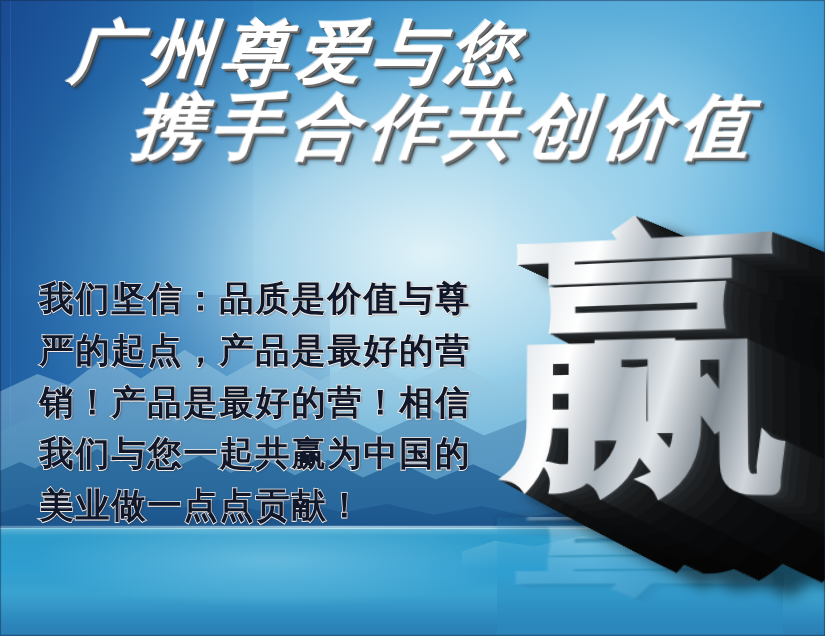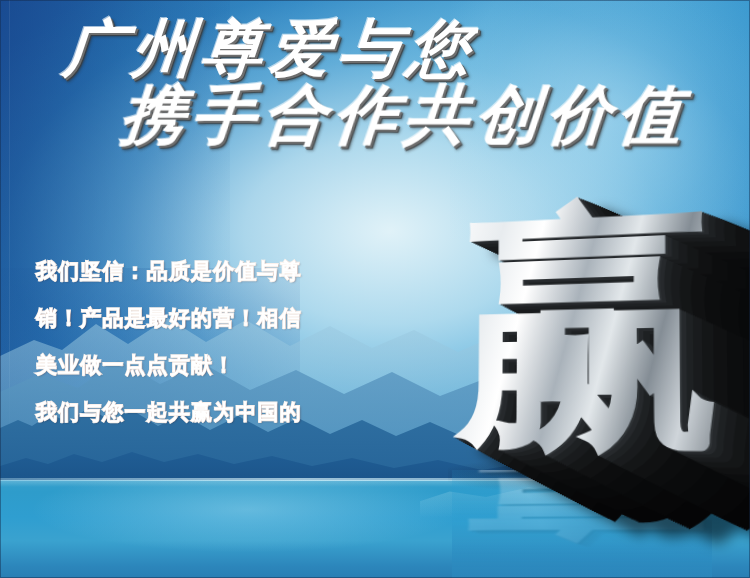--- a/index.html
+++ b/index.html
@@ -150,24 +150,24 @@
     position: absolute;
     left: 36px;
     top: 248px;
     width: 442px;
     pointer-events: none;
   }
   .body-line {
     display: block;
     font-family: "Liberation Serif", "DejaVu Serif", serif;
     font-weight: 700;
-    font-size: 21px;
+    font-size: 31px;
     line-height: 47px;
     letter-spacing: 0.055em;
-    color: #ffffff;
+    color: #0f172a;
     white-space: nowrap;
     -webkit-text-stroke: 1.4px #fdf4ee;
     paint-order: stroke fill;
     text-shadow:
       0 1px 0 rgba(255,250,245,0.85),
       1px 1px 2px rgba(60,10,10,0.35);
   }
 
   
   .hero-char {
@@ -313,19 +313,20 @@
     <div class="hero-glyph">赢</div>
   </div>
 
   <div class="headline">
     <span class="cal-line cal-line-1">广州尊爱与您</span>
     <span class="cal-line cal-line-2">携手合作共创价值</span>
   </div>
 
   <div class="body-copy">
     <span class="body-line">我们坚信：品质是价值与尊</span>
+    <span class="body-line">严的起点，产品是最好的营</span>
     <span class="body-line">销！产品是最好的营！相信</span>
+    <span class="body-line">我们与您一起共赢为中国的</span>
     <span class="body-line">美业做一点点贡献！</span>
-    <span class="body-line">我们与您一起共赢为中国的</span>
   </div>
 
   <div class="frame"></div>
 </div>
 
 </body></html>

